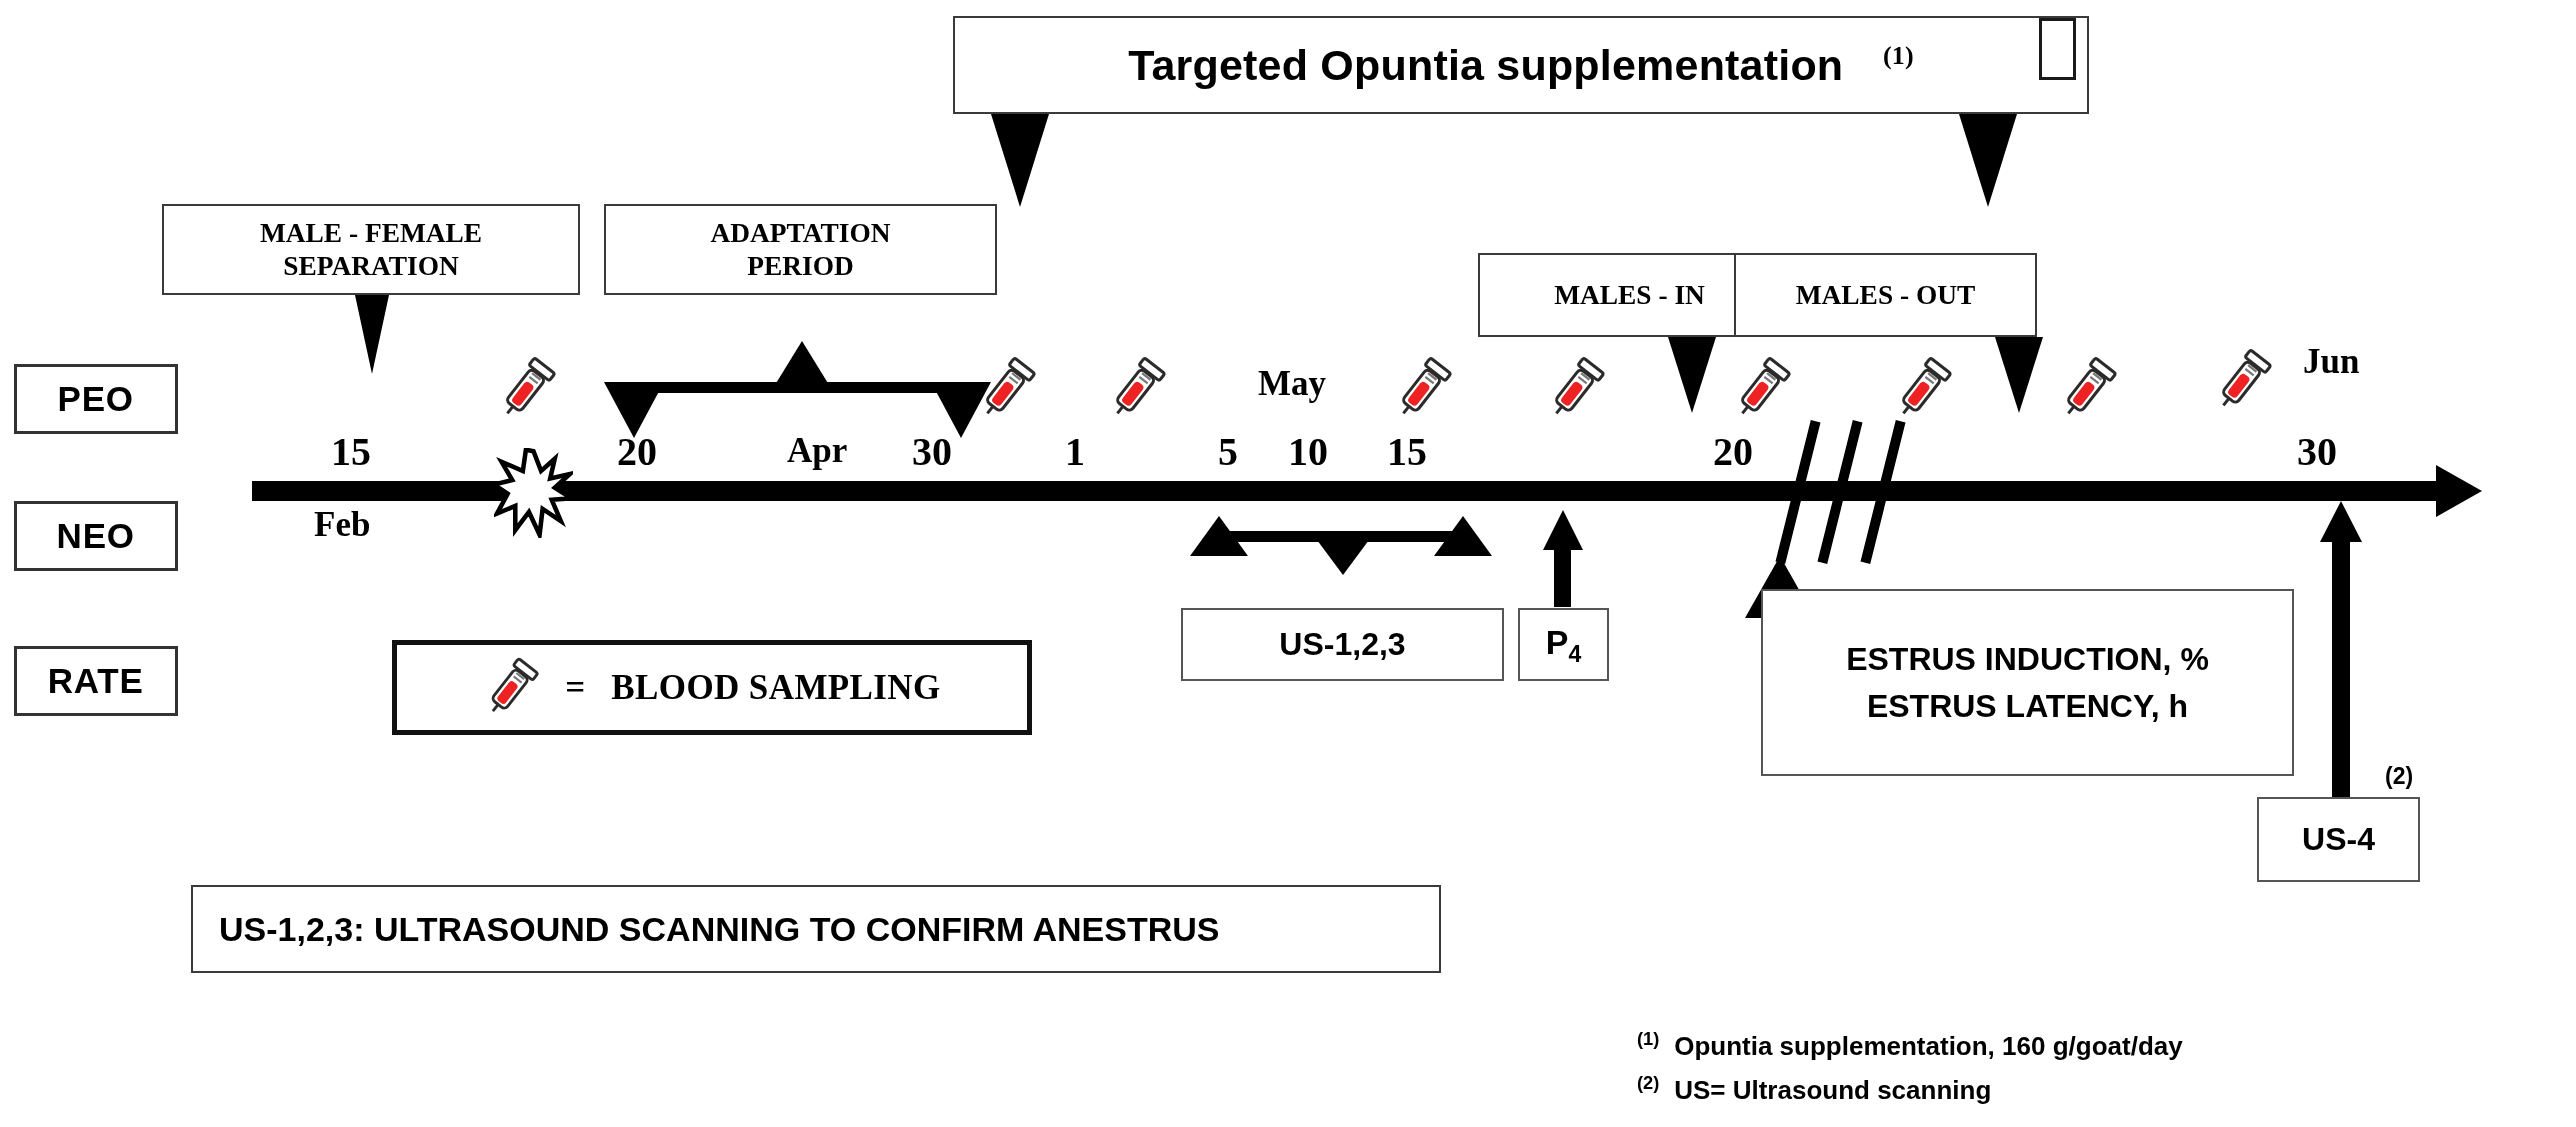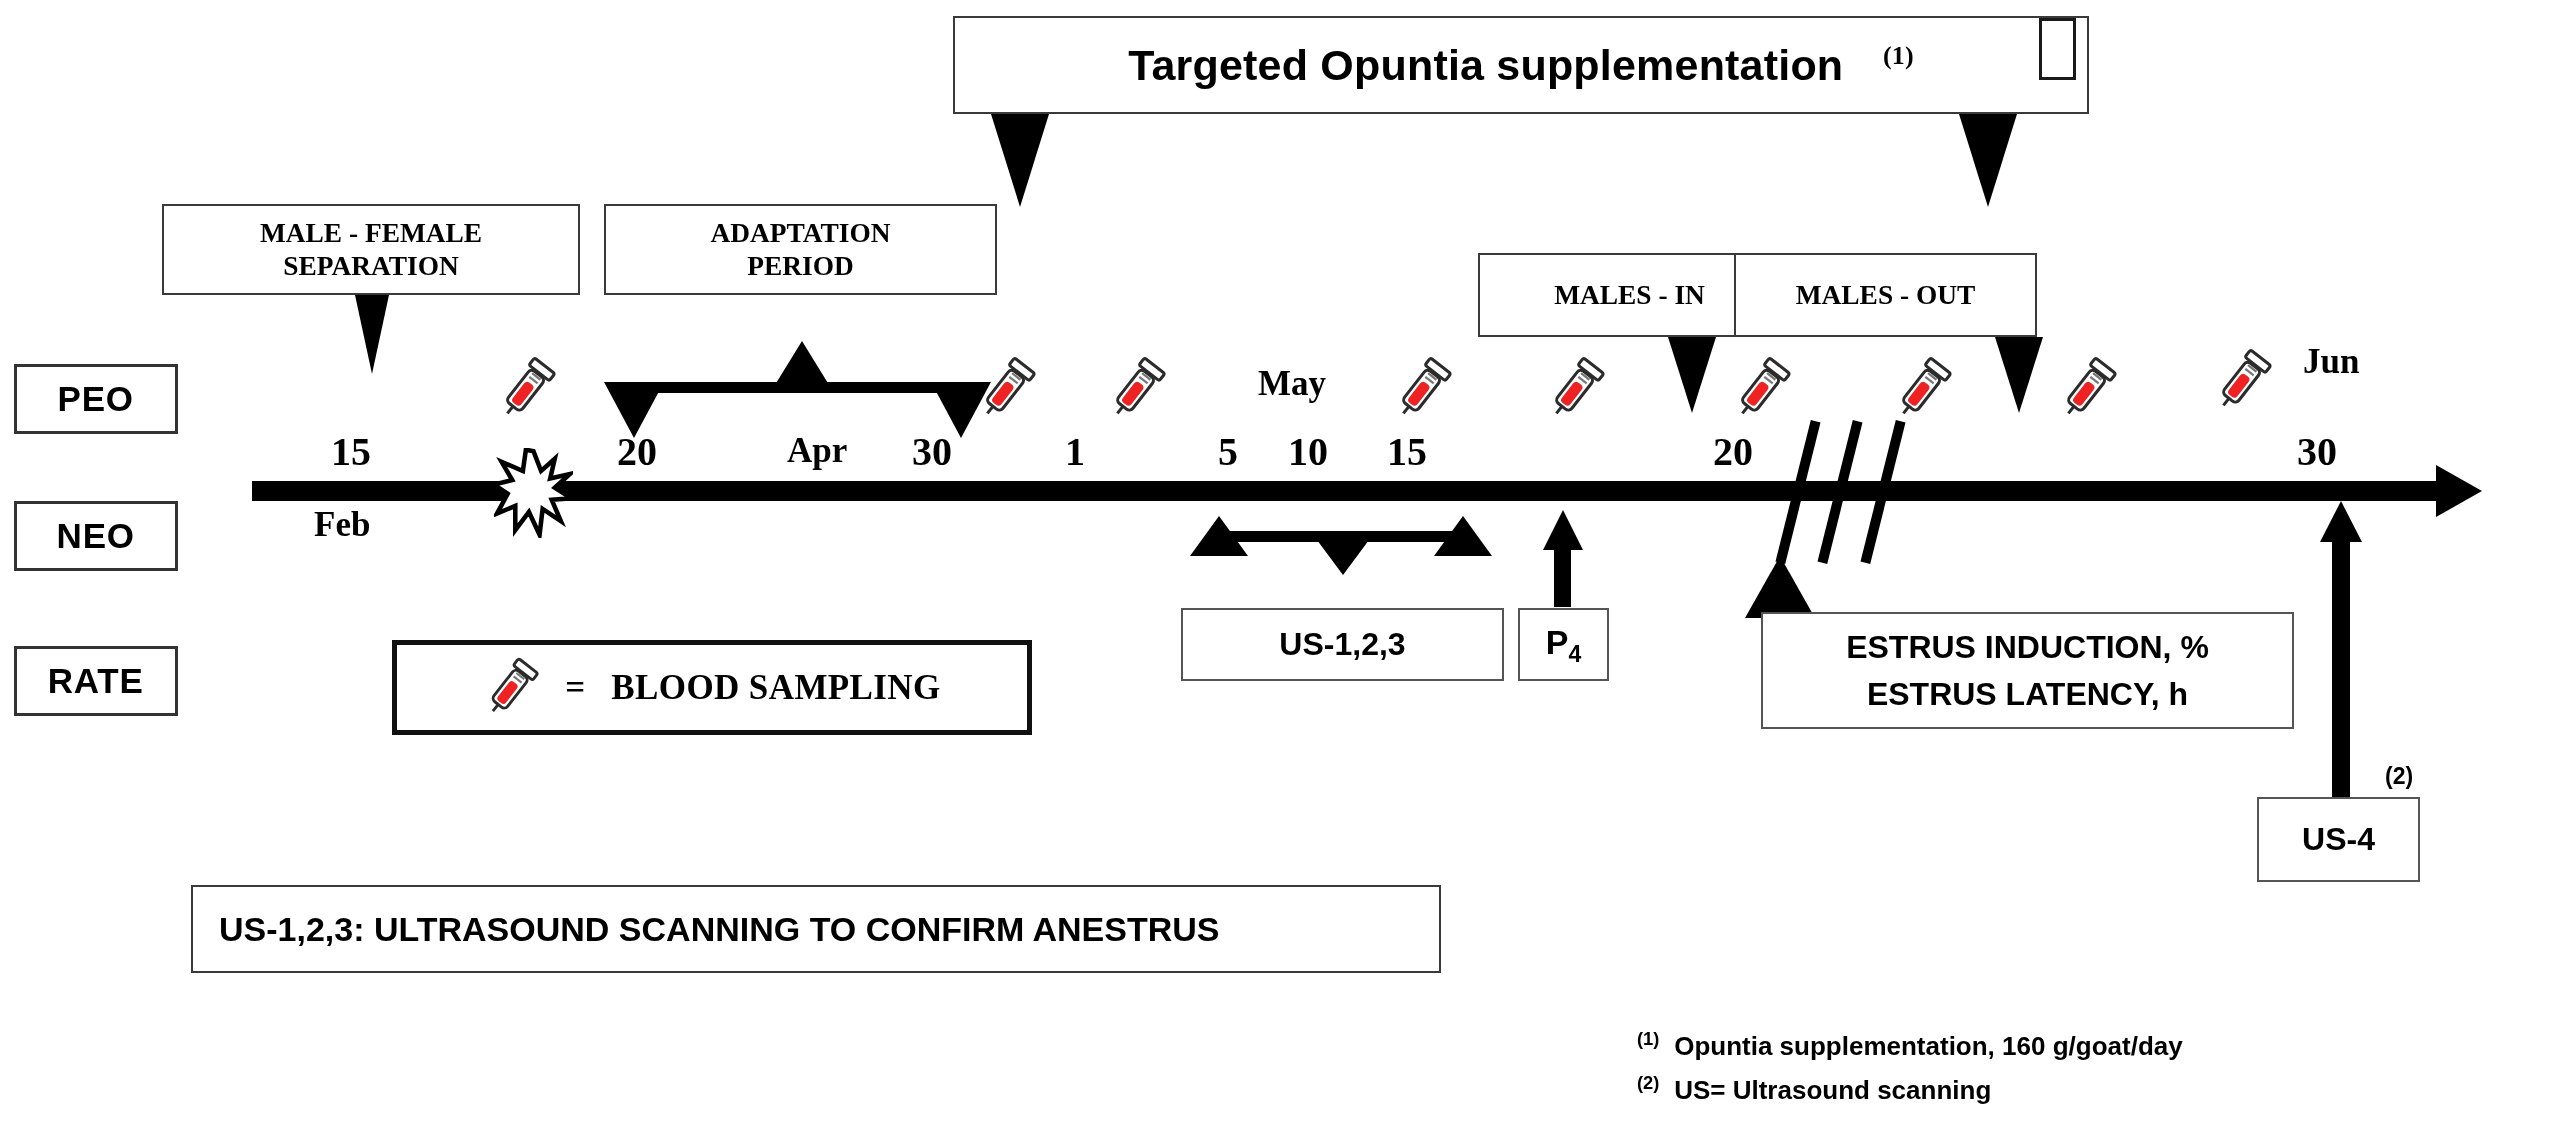--- a/index.html
+++ b/index.html
@@ -252,21 +252,21 @@
 
   <div class="arrowup" style="left:1554px;top:533px;width:17px;height:67px;"></div>
   <div class="tri-up" style="left:1543px;top:503px;border-left:20px solid transparent;border-right:20px solid transparent;border-bottom:40px solid #000;"></div>
   <div class="box thin" style="left:1518px;top:601px;width:91px;height:73px;">
     <div class="txt" style="font-size:34px;font-weight:bold;">
       <span>P</span><sub style="font-size:23px;">4</sub>
     </div>
   </div>
 
   <div class="tri-up" style="left:1745px;top:549px;border-left:35px solid transparent;border-right:35px solid transparent;border-bottom:62px solid #000;"></div>
-  <div class="box thin" style="left:1761px;top:605px;width:533px;height:117px;">
+  <div class="box thin" style="left:1761px;top:582px;width:533px;height:187px;">
     <div class="txt" style="font-size:32px;font-weight:bold;line-height:1.45;">
       <span class="cond">ESTRUS INDUCTION, %</span><br>
       <span class="cond">ESTRUS LATENCY, h</span>
     </div>
   </div>
 
   <div class="arrowup" style="left:2332px;top:526px;width:18.3px;height:284px;"></div>
   <div class="tri-up" style="left:2320px;top:494px;border-left:21.3px solid transparent;border-right:21.3px solid transparent;border-bottom:41px solid #000;"></div>
   <div class="box thin" style="left:2257px;top:790px;width:163px;height:85px;">
     <div class="txt" style="font-size:32px;font-weight:bold;">US-4</div>

